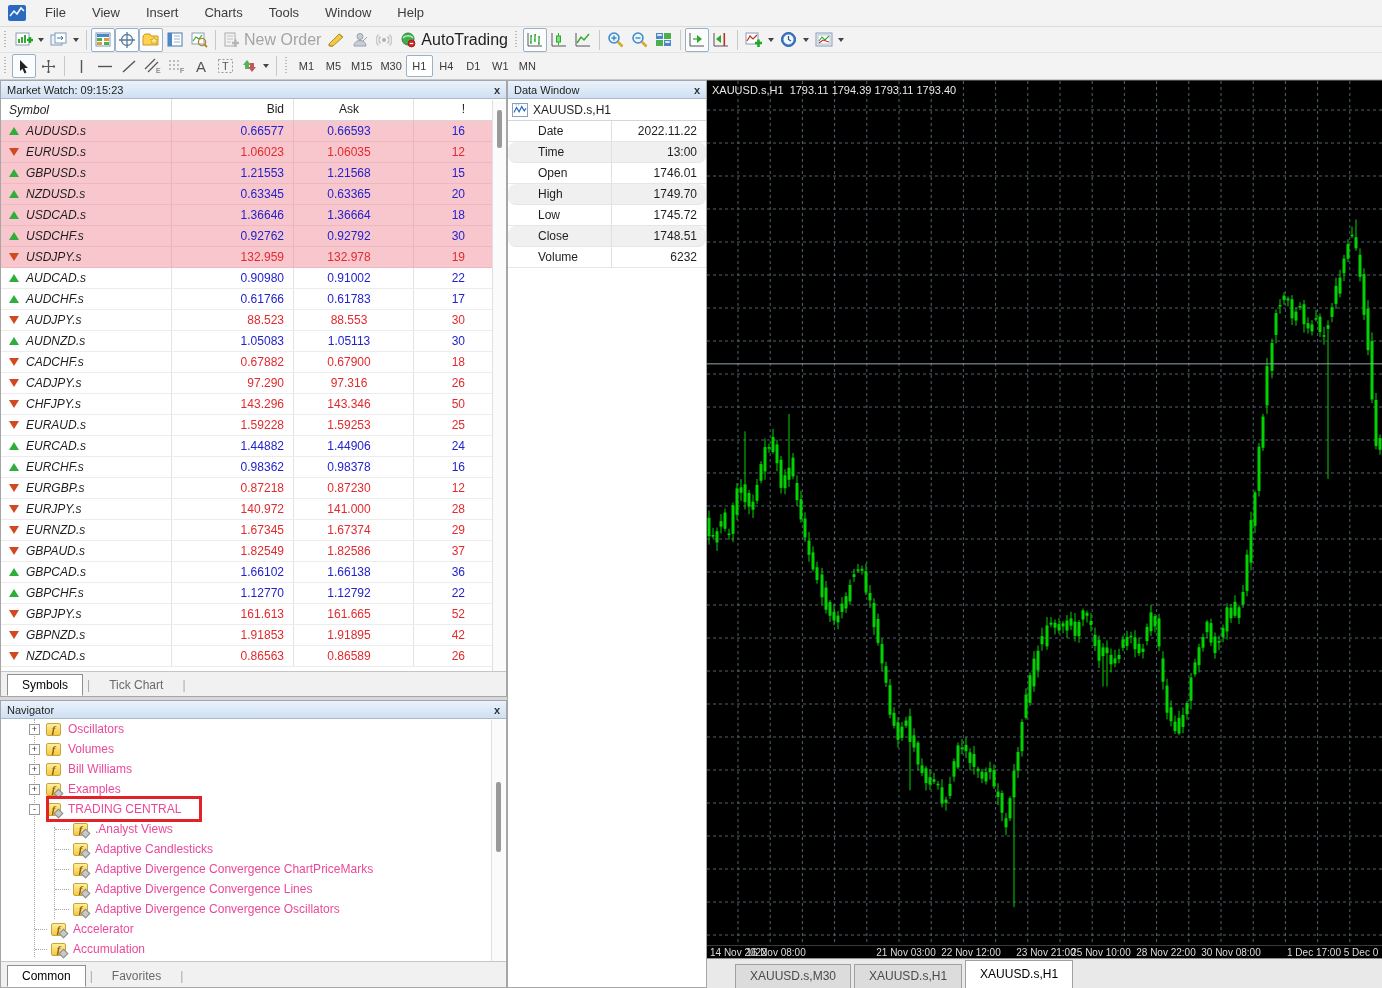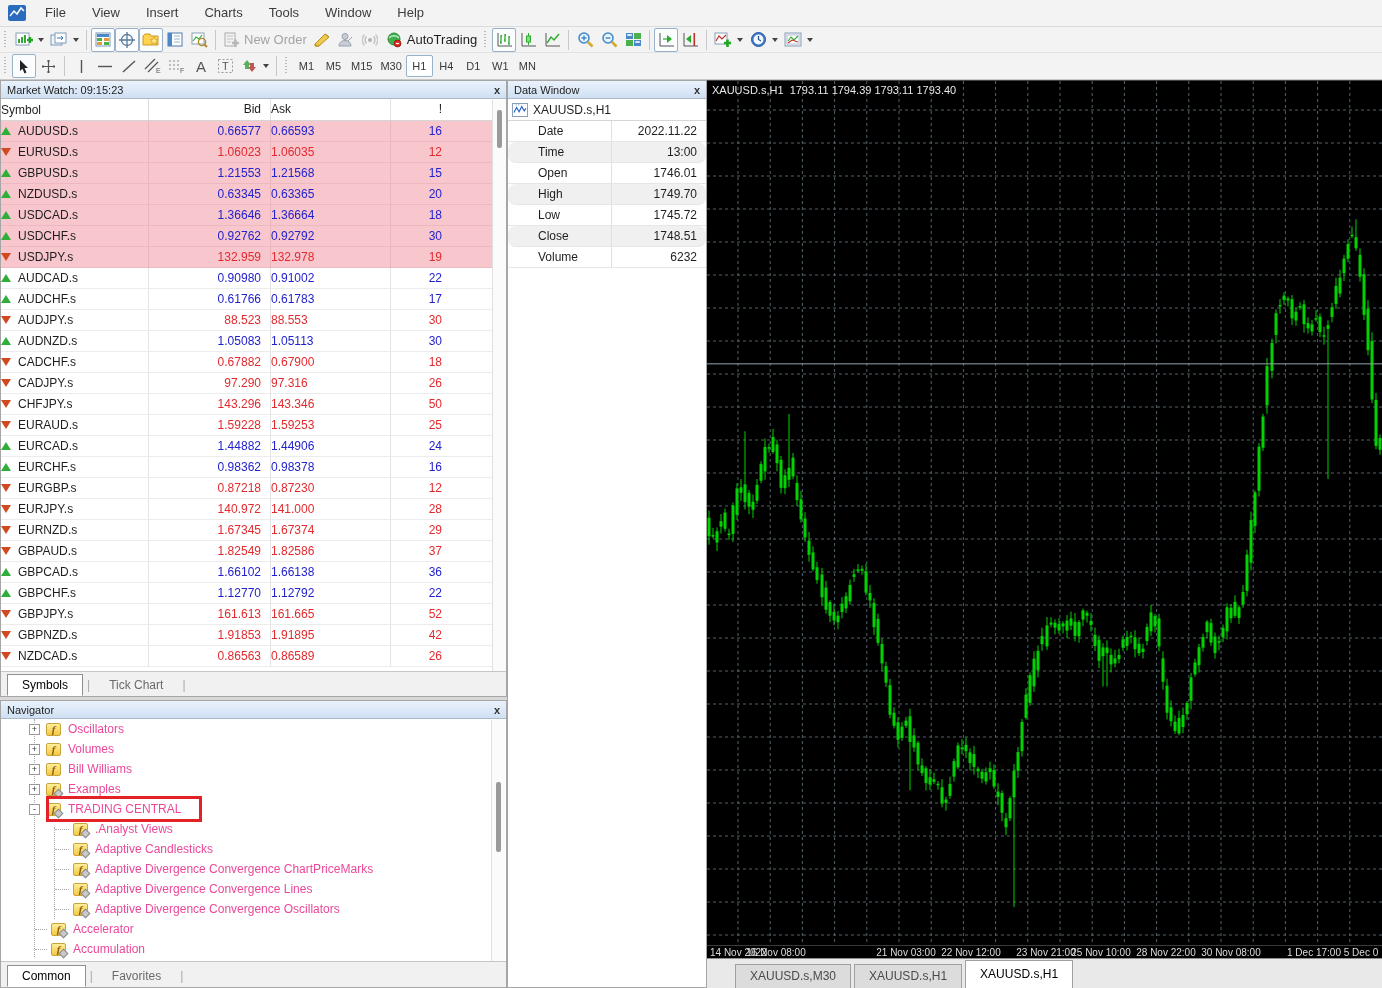--- a/index.html
+++ b/index.html
@@ -18,21 +18,21 @@
   #toolbar1 { top:27px; height:26px; border-bottom:1px solid #e3e3e3; }
   #toolbar2 { top:53px; height:27px; border-bottom:1px solid #c9c9c9; }
   .grip { width:7px; height:18px; margin:0 3px 0 2px;
     background-image:repeating-linear-gradient(180deg,#b9b9b9 0 1px,transparent 1px 3px);
     background-size:2px 100%; background-repeat:repeat-y; background-position:2px 0; }
   .tsep { width:1px; height:20px; background:#c8c8c8; margin:0 4px; }
   .tbtn { height:24px; min-width:24px; display:flex; align-items:center; justify-content:center;
     border:1px solid transparent; border-radius:2px; padding:0 2px; }
   .tbtn.pressed { background:#fafcfe; border-color:#98b0c8; }
   .tbtn.disabled { opacity:.95; }
-  .tbtn .lbl { margin-left:4px; font-size:13px; }
+  .tbtn .lbl { margin-left:4px; font-size:16px; }
   .lbl.gray { color:#a0a0a0; }
   .caret { width:0; height:0; border-left:3px solid transparent; border-right:3px solid transparent;
     border-top:4px solid #444; margin:0 3px 0 2px; }
   .glyph { font-size:14px; color:#555; }
   .tfbtn { height:22px; min-width:27px; padding:0 3px; display:flex; align-items:center; justify-content:center;
     font-size:11px; color:#3a3a3a; border:1px solid transparent; border-radius:2px; }
   .tfbtn.pressed { background:#ffffff; border-color:#9ab2c8; }
 
   
   .main { position:absolute; top:80px; left:0; width:1382px; height:908px; background:#d8d8d8; }
@@ -41,23 +41,23 @@
     border-bottom:1px solid #aab8c8; display:flex; align-items:center; padding:0 6px;
     font-size:11px; color:#1e1e1e; }
   .ptitle .x { margin-left:auto; color:#333; font-size:11px; font-weight:bold; line-height:10px; cursor:default; }
 
   
   #market-watch { left:0; top:0; width:507px; height:617px; }
   .mw-head { display:flex; height:22px; border-bottom:1px solid #d6d6d6; align-items:center; font-size:12px; }
   .mw-body { position:relative; }
   .mw-row { display:flex; height:21px; align-items:center; border-bottom:1px solid #ececec; }
   .mw-row.pink { background:#f8c6cd; border-bottom-color:#edb8bf; }
-  .c1 { width:148px; display:flex; align-items:center; border-right:1px solid #e3e3e3; height:100%; }
+  .c1 { width:171px; padding-left:8px; display:flex; align-items:center; border-right:1px solid #e3e3e3; height:100%;font-style:italic; }
   .c2 { width:122px; text-align:right; padding-right:9px; border-right:1px solid #e3e3e3; height:100%; line-height:20px; }
-  .c3 { width:120px; text-align:left; padding-right:9px; border-right:1px solid #e3e3e3; height:100%; line-height:20px; }
+  .c3 { width:120px; text-align:center; padding-right:9px; border-right:1px solid #e3e3e3; height:100%; line-height:20px; }
   .c4 { width:60px;  text-align:right; padding-right:9px; height:100%; line-height:20px; }
   .pink .c1,.pink .c2,.pink .c3 { border-right-color:#eab6bd; }
   .mw-head .c1 { border-right-color:#dcdcdc; }
   .num.up { color:#2222cc; } .num.dn { color:#e22a2e; }
   .arr { width:10px; height:10px; margin-right:7px; position:relative; }
   .arr.up::before { content:""; position:absolute; left:0; top:1px; border-left:5px solid transparent;
     border-right:5px solid transparent; border-bottom:8px solid #2fae3a; }
   .arr.dn::before { content:""; position:absolute; left:0; top:1px; border-left:5px solid transparent;
     border-right:5px solid transparent; border-top:8px solid #d0491f; }
   .vsb { position:absolute; right:0; top:0; width:14px; background:#fbfbfb; border-left:1px solid #e0e0e0; }

